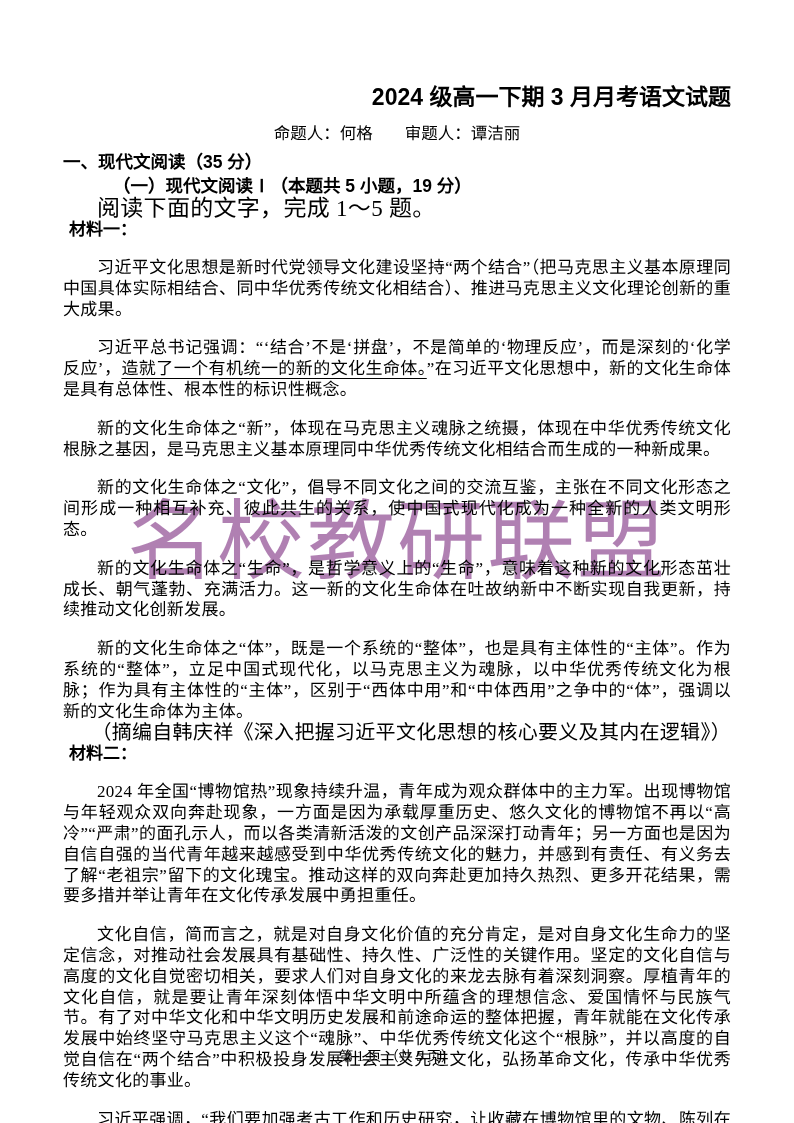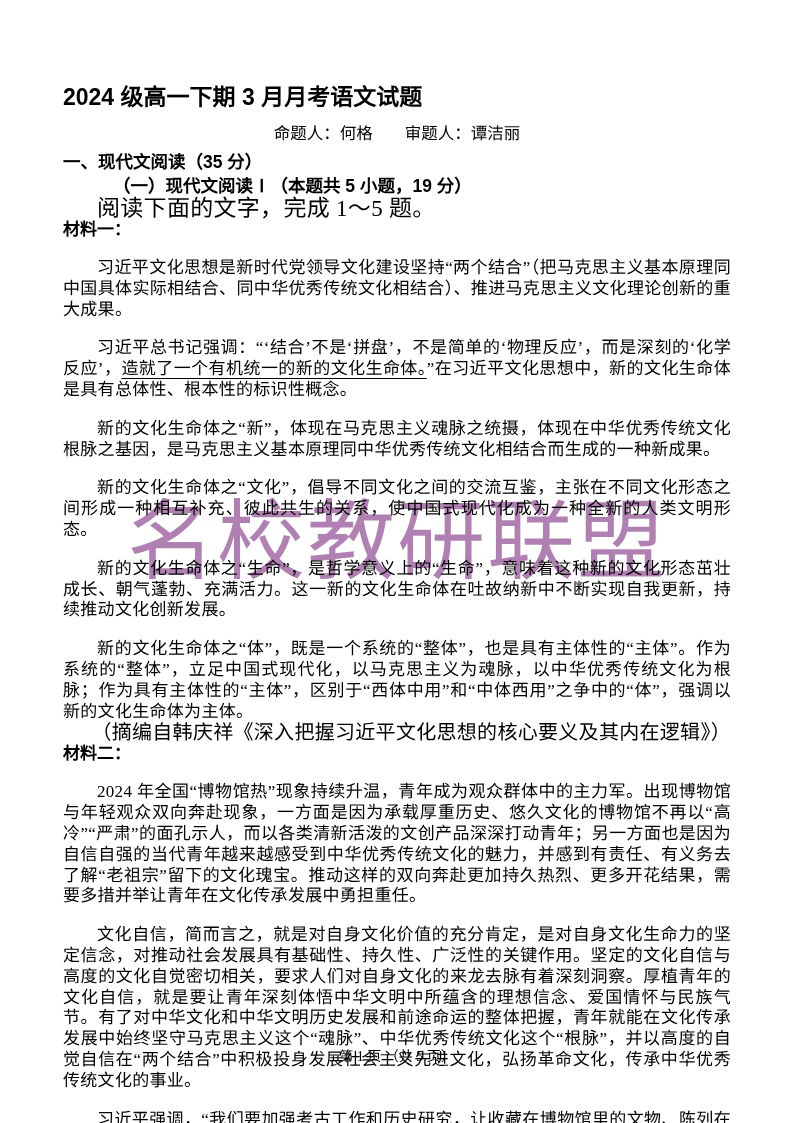--- a/index.html
+++ b/index.html
@@ -29,21 +29,21 @@
     pointer-events: none;
   }
   .content {
     position: absolute;
     left: 63px;
     right: 63px;
     top: 82px;
     z-index: 1;
   }
   .title {
-    text-align: left;
+    text-align: right;
     font-family: "Liberation Sans", sans-serif;
     font-weight: bold;
     font-size: 23px;
     line-height: 30px;
     margin-bottom: 11px;
   }
   .authors {
     display: flex;
     justify-content: center;
     gap: 32px;
@@ -68,20 +68,21 @@
     font-size: 23px;
     line-height: 21px;
     text-indent: 34px;
     letter-spacing: 0.3px;
   }
   .mlabel {
     font-family: "Liberation Sans", sans-serif;
     font-weight: bold;
     font-size: 17px;
     line-height: 21px;
+    margin-left: 6px;
   }
   .para {
     font-size: 17px;
     line-height: 20.8px;
     text-indent: 34px;
     text-align: justify;
     letter-spacing: 0.3px;
     margin-top: 18px;
   }
   .u-seg {

